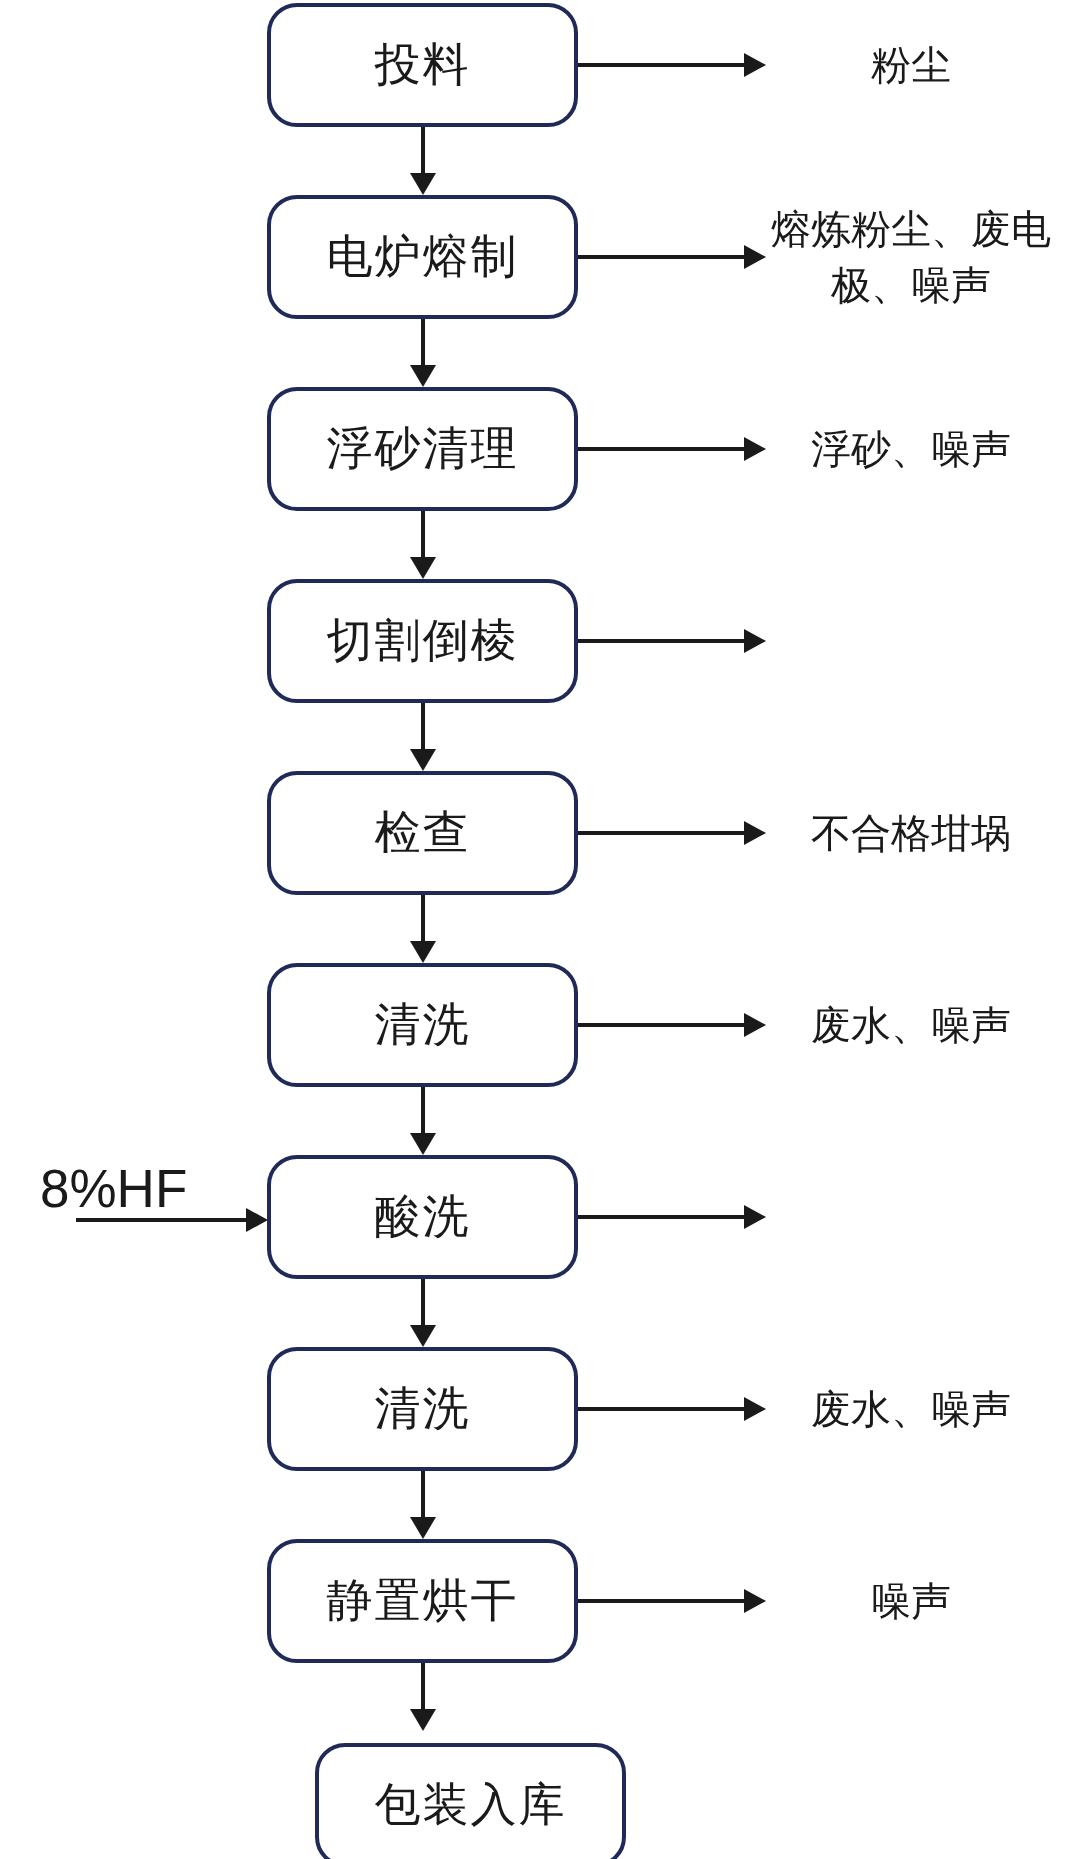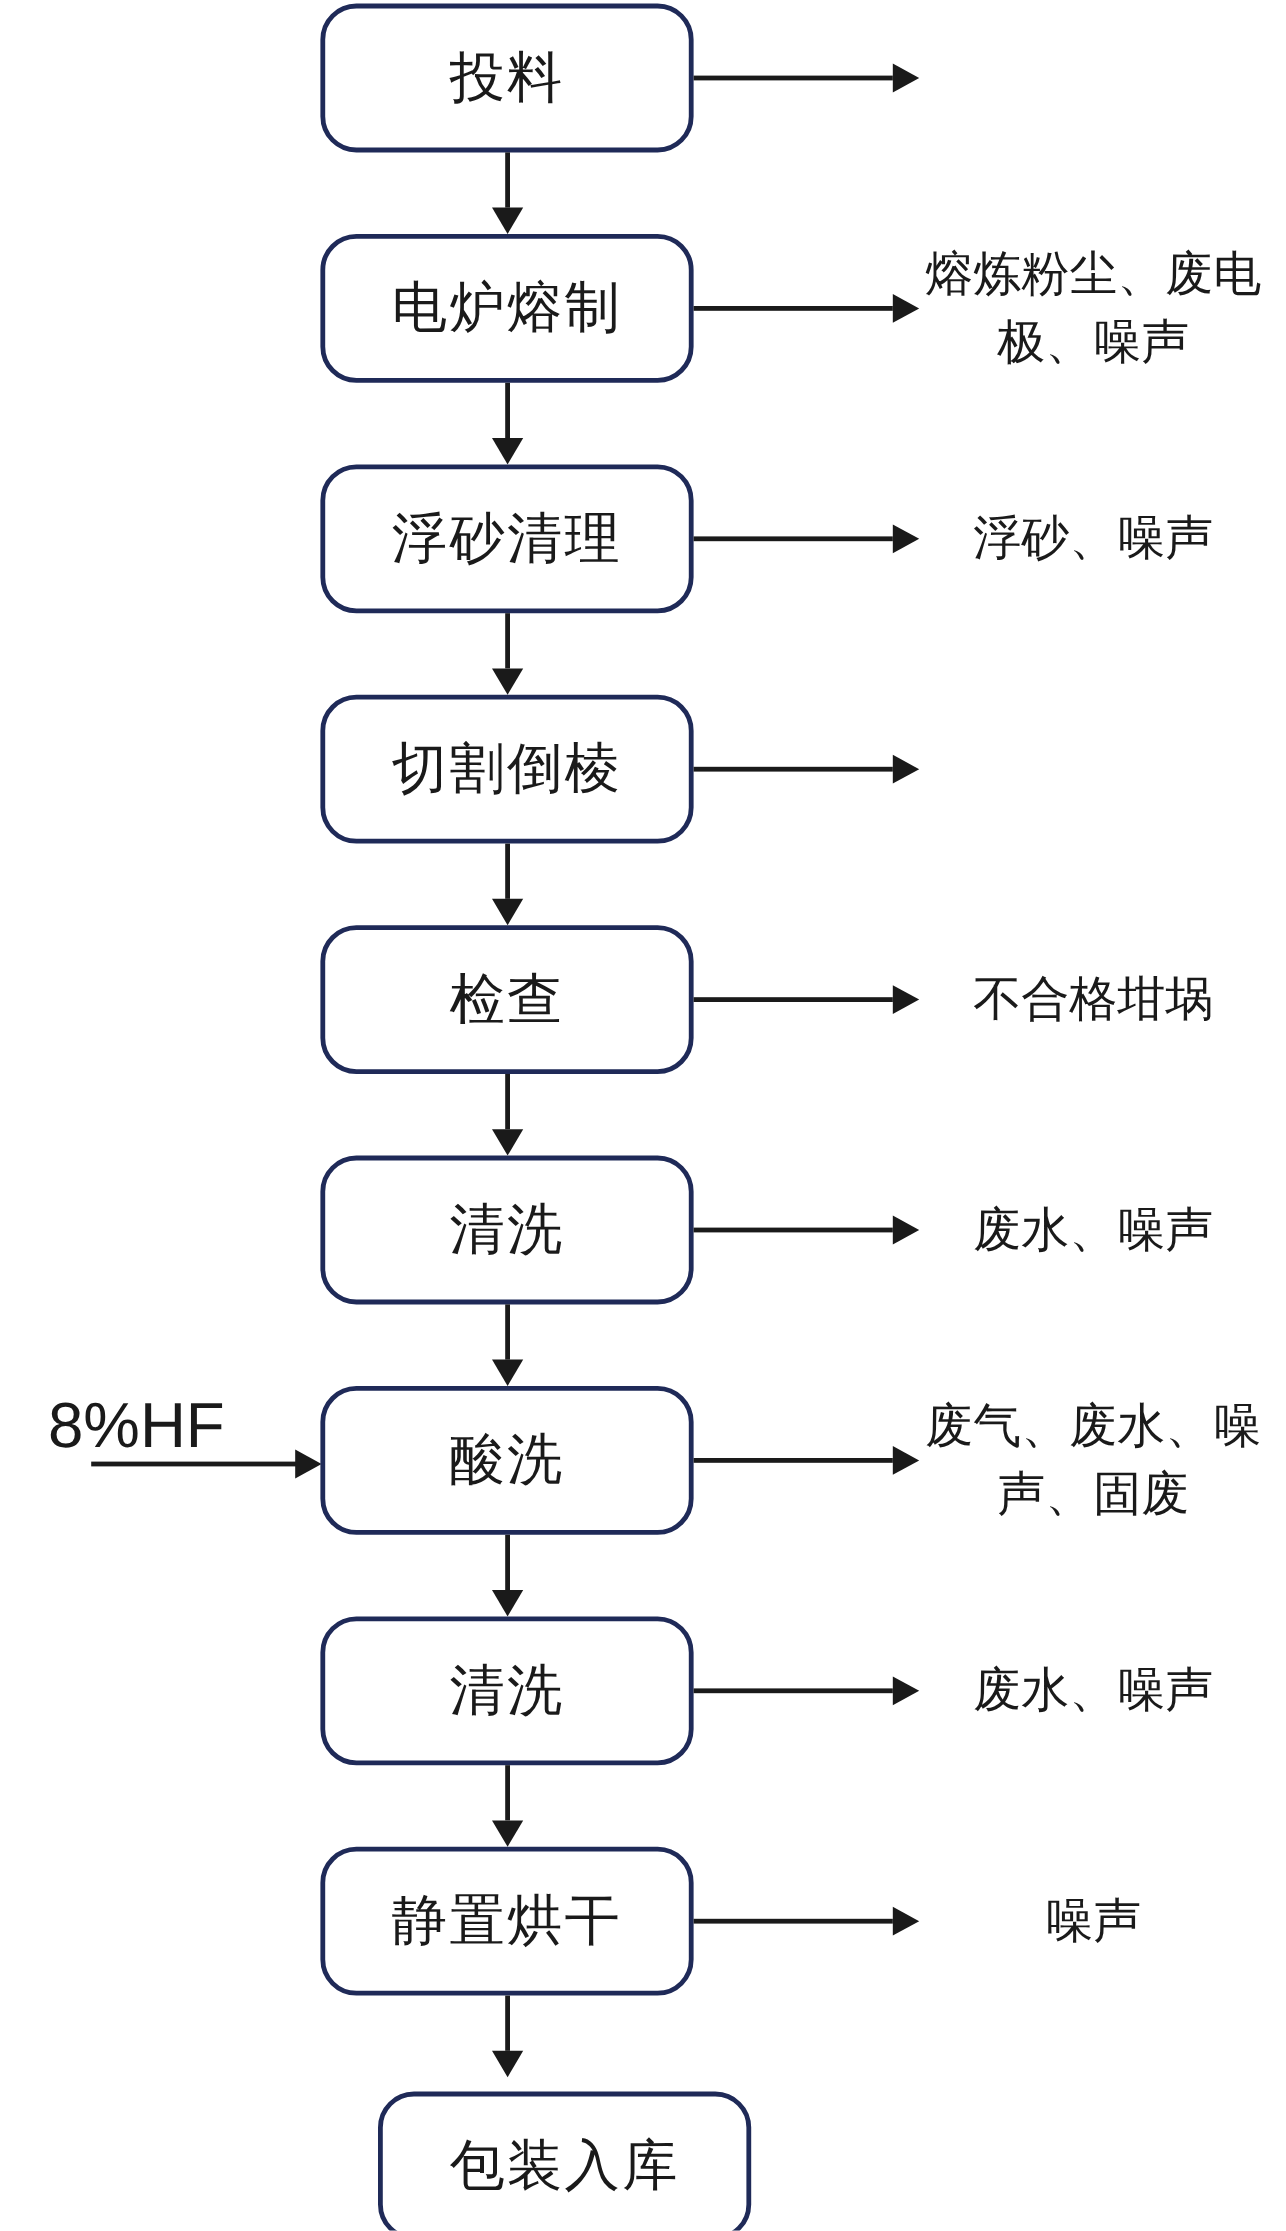--- a/index.html
+++ b/index.html
@@ -69,20 +69,21 @@
 <body>
 
 <div id="stage">
   <div class="flow-box" style="top: 3px;">
     <span>投料</span>
   </div>
   <div class="v-line" style="top: 127px;"></div>
   <div class="v-head" style="top: 173px;"></div>
   <div class="h-line" style="top: 63px;"></div>
   <div class="h-head" style="top: 53px;"></div>
+  <div class="out-label" style="top: 5px;">粉尘</div>
 
   <div class="flow-box" style="top: 195px;">
     <span>电炉熔制</span>
   </div>
   <div class="v-line" style="top: 319px;"></div>
   <div class="v-head" style="top: 365px;"></div>
   <div class="h-line" style="top: 255px;"></div>
   <div class="h-head" style="top: 245px;"></div>
   <div class="out-label" style="top: 197px;">熔炼粉尘、废电极、噪声</div>
 
@@ -123,21 +124,20 @@
 <div class="in-label">8%HF</div>
     <div class="in-line"></div>
     <div class="in-head"></div>
   <div class="flow-box" style="top: 1155px; align-items: center;">
     <span>酸洗</span>
   </div>
   <div class="v-line" style="top: 1279px;"></div>
   <div class="v-head" style="top: 1325px;"></div>
   <div class="h-line" style="top: 1215px;"></div>
   <div class="h-head" style="top: 1205px;"></div>
-  <div class="out-label" style="top: 1157px;">废气、废水、噪声、固废</div>
 
   <div class="flow-box" style="top: 1347px;">
     <span>清洗</span>
   </div>
   <div class="v-line" style="top: 1471px;"></div>
   <div class="v-head" style="top: 1517px;"></div>
   <div class="h-line" style="top: 1407px;"></div>
   <div class="h-head" style="top: 1397px;"></div>
   <div class="out-label" style="top: 1349px;">废水、噪声</div>
 

